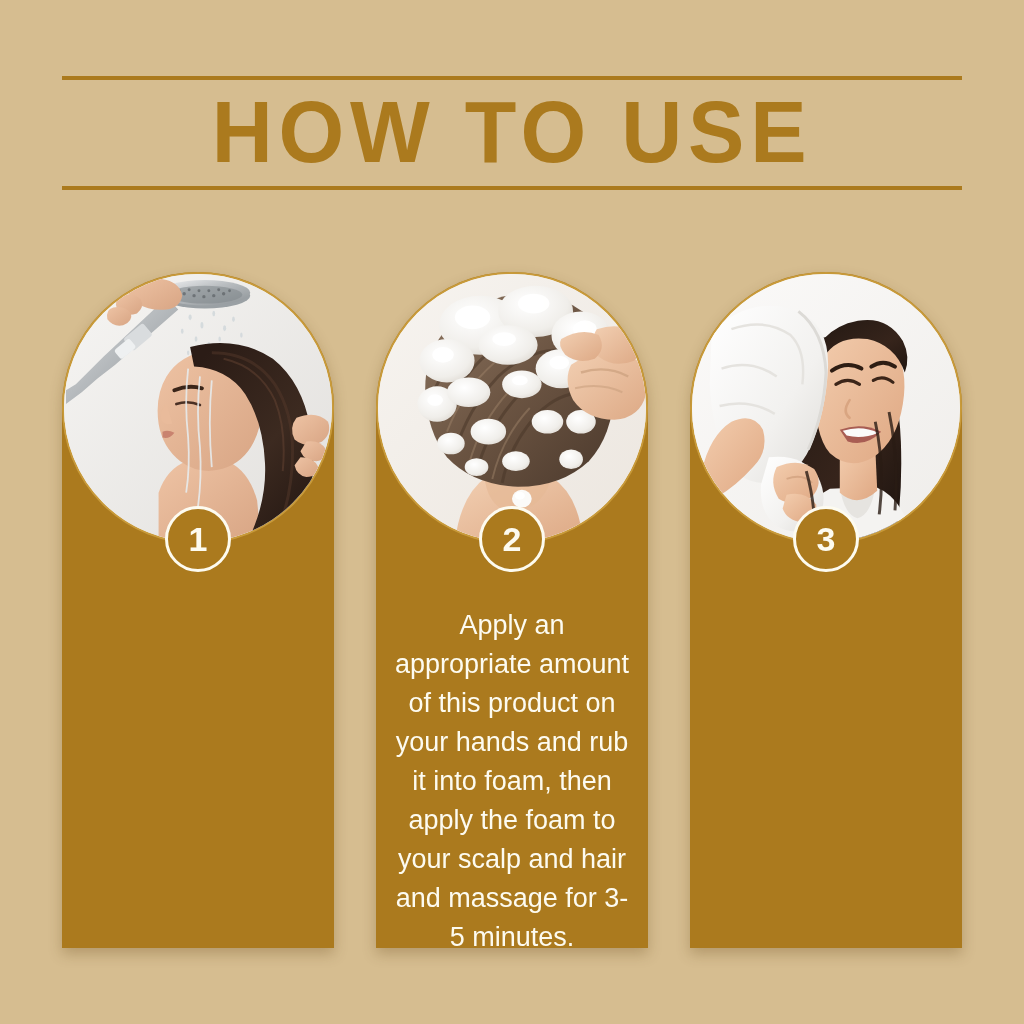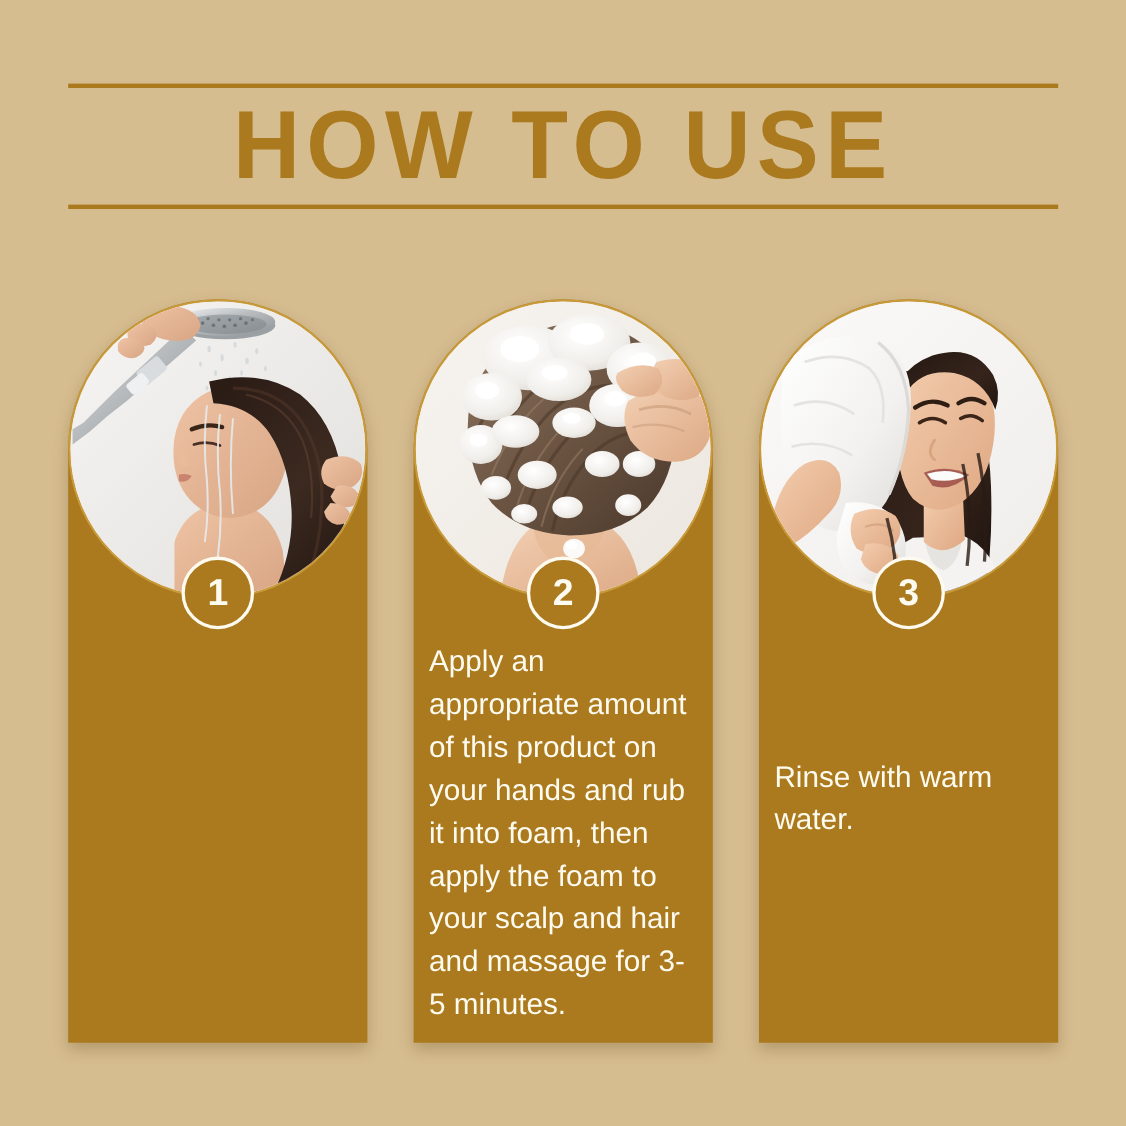--- a/index.html
+++ b/index.html
@@ -120,21 +120,23 @@
     text-align: center;
   }
 
   .card-body {
     position: absolute;
     left: 14px;
     width: 244px;
     color: #fdfbf0;
     font-size: 27px;
     line-height: 39px;
+    text-align: center;
     font-weight: normal;
+    margin-top: 24px;
   }
   .body-1 { top: 400px; }
   .body-2 { top: 310px; }
   .body-3 { top: 415px; }
 
   
   .svgfill { display: block; width: 100%; height: 100%; }
 </style>
 </head>
 <body>
@@ -416,17 +418,16 @@
 
             <g stroke="#2a1c15" stroke-width="3" fill="none" opacity="0.8">
               <path d="M186 150 Q196 196 190 244"></path>
               <path d="M200 140 Q210 188 206 240"></path>
               <path d="M116 200 Q126 236 124 268"></path>
             </g>
           </svg>
         </div>
       </div>
       <div class="badge">3</div>
-      <div class="card-body body-3">Rinse with warm water.</div>
     </div>
 
   </div>
 </div>
 
 </body></html>

